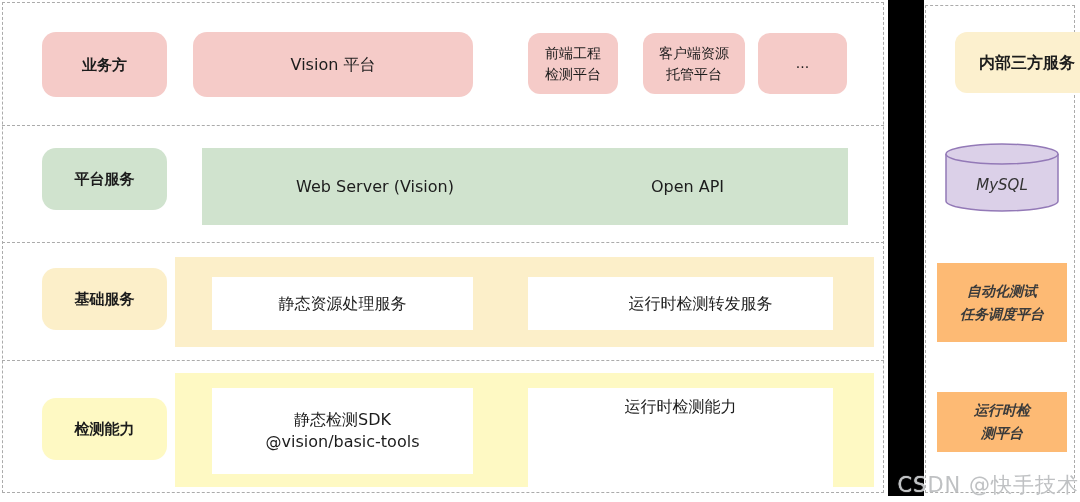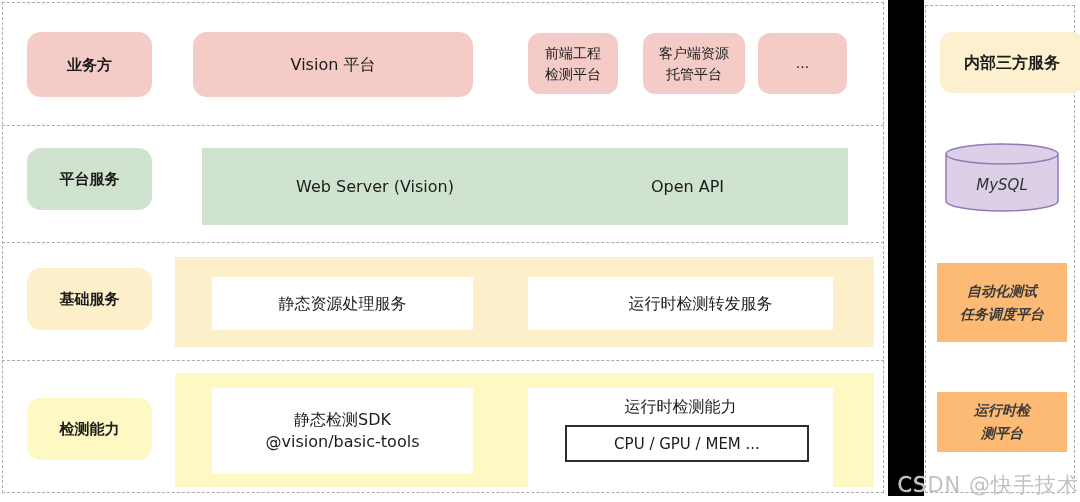--- a/index.html
+++ b/index.html
@@ -18,21 +18,21 @@
   }
   .r14{border-radius:14px;}
   .r12{border-radius:12px;}
   .pink{background:#F5CBC8;}
   .green{background:#D0E3CE;}
   .cream{background:#FCEFC9;}
   .cream2{background:#FCF0CE;}
   .blue{background:#fef9c3;}
   .peach{background:#fdba74;}
   .whitebox{background:#ffffff;}
-  .lbl{font-weight:700;font-size:15px;}
+  .lbl{font-weight:700;font-size:15px;margin-left:15px;}
   .small{font-size:14px;line-height:21px;font-weight:500;}
   .itbold{font-style:italic;font-weight:700;font-size:14px;line-height:23px;color:#3b3b3b;}
   .metric-frame{
     position:absolute;border:2px solid #2d2d2d;background:#fff;
     display:flex;align-items:center;justify-content:center;
     font-size:15px;
   }
   .black-bar{background:#000;}
   .watermark{
     position:absolute;right:1px;top:471px;
@@ -92,23 +92,20 @@
 <div class="box blue r14 lbl" style="left:27px;top:398px;width:125px;height:62px;">
   <span>检测能力</span>
 </div>
 <div class="abs blue" style="left:175px;top:373px;width:699px;height:114px;"></div>
 <div class="box whitebox" style="left:212px;top:388px;width:261px;height:86px;">
   <span>静态检测SDK</span>
   <span>@vision/basic-tools</span>
 </div>
 <div class="box whitebox" style="left:528px;top:388px;width:305px;height:104px;justify-content:flex-start;padding-top:8px;">
   <span>运行时检测能力</span>
-  <div class="metric-frame" style="left:37px;top:37px;width:240px;height:33px;">
-    <span>CPU / GPU / MEM ...</span>
-  </div>
 </div>
 
 <div class="abs black-bar" style="left:888px;top:0;width:36px;height:496px;"></div>
 
 <div class="abs dashed" style="left:925px;top:5px;width:150px;height:488px;"></div>
 
 <div class="box cream2 r12 lbl" style="left:940px;top:32px;width:144px;height:61px;font-size:16px;">
   <span>内部三方服务</span>
 </div>
 

